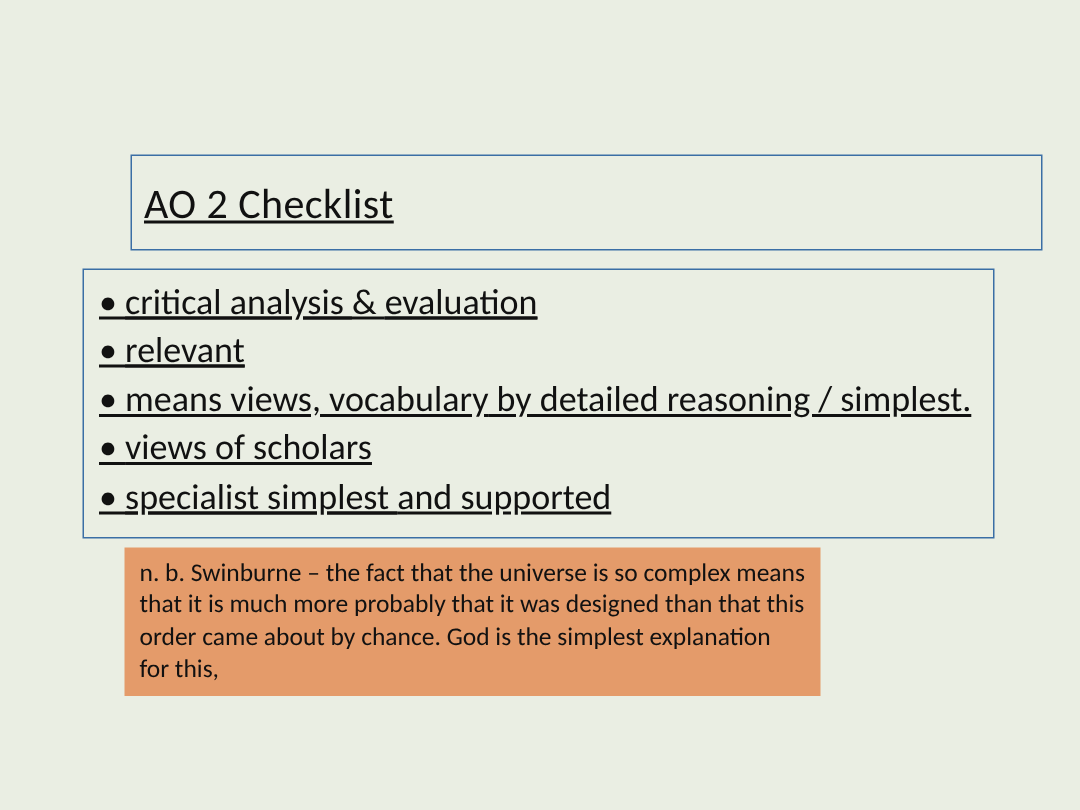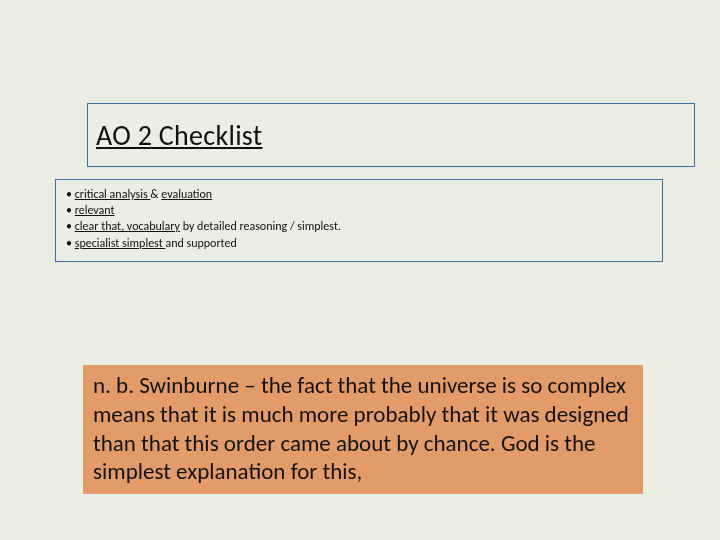--- a/index.html
+++ b/index.html
@@ -39,36 +39,37 @@
     position: absolute;
     left: 55px;
     top: 179px;
     width: 608px;
     border: 1px solid #3b6ea5;
     background: transparent;
     padding: 6px 10px 10px 10px;
     box-sizing: border-box;
   }
   .bullet-line {
-    font-size: 12px;
+    font-size: 24px;
     line-height: 1.35;
+    text-decoration: underline;
   }
   .bullet {
     display: inline;
   }
   .u { text-decoration: underline; }
   .note-box {
     position: absolute;
     left: 83px;
     top: 365px;
-    width: 560px;
+    width: 464px;
     background: #e49b6a;
     padding: 6px 10px 8px 10px;
     box-sizing: border-box;
-    font-size: 23px;
+    font-size: 17px;
     line-height: 1.25;
   }
 </style>
 </head>
 <body>
 
 <div class="slide">
 
   <div class="title-box">
     <span class="title-text">AO 2 Checklist</span>
@@ -78,23 +79,26 @@
 
     <div class="bullet-line">
       <span class="bullet">• </span><span class="u">critical analysis </span><span>&amp; </span><span class="u">evaluation</span>
     </div>
 
     <div class="bullet-line">
       <span class="bullet">• </span><span class="u">relevant</span>
     </div>
 
     <div class="bullet-line">
-      <span class="bullet">• </span><span class="u">clear that,</span><span class="u"> vocabulary</span><span> by detailed reasoning / simplest.</span>
+      <span class="bullet">• </span><span class="u">means views,</span><span class="u"> vocabulary</span><span> by detailed reasoning / simplest.</span>
     </div>
 
+    <div class="bullet-line">
+      <span class="bullet">• </span><span>views of </span><span class="u">scholars</span>
+    </div>
 
     <div class="bullet-line">
       <span class="bullet">• </span><span class="u">specialist simplest </span><span>and supported</span>
     </div>
 
   </div>
 
   <div class="note-box">
     <span>n. b. Swinburne – the fact that the universe is so complex means that it is much more probably that it was designed than that this order came about by chance. God is the simplest explanation for this,</span>
   </div>

